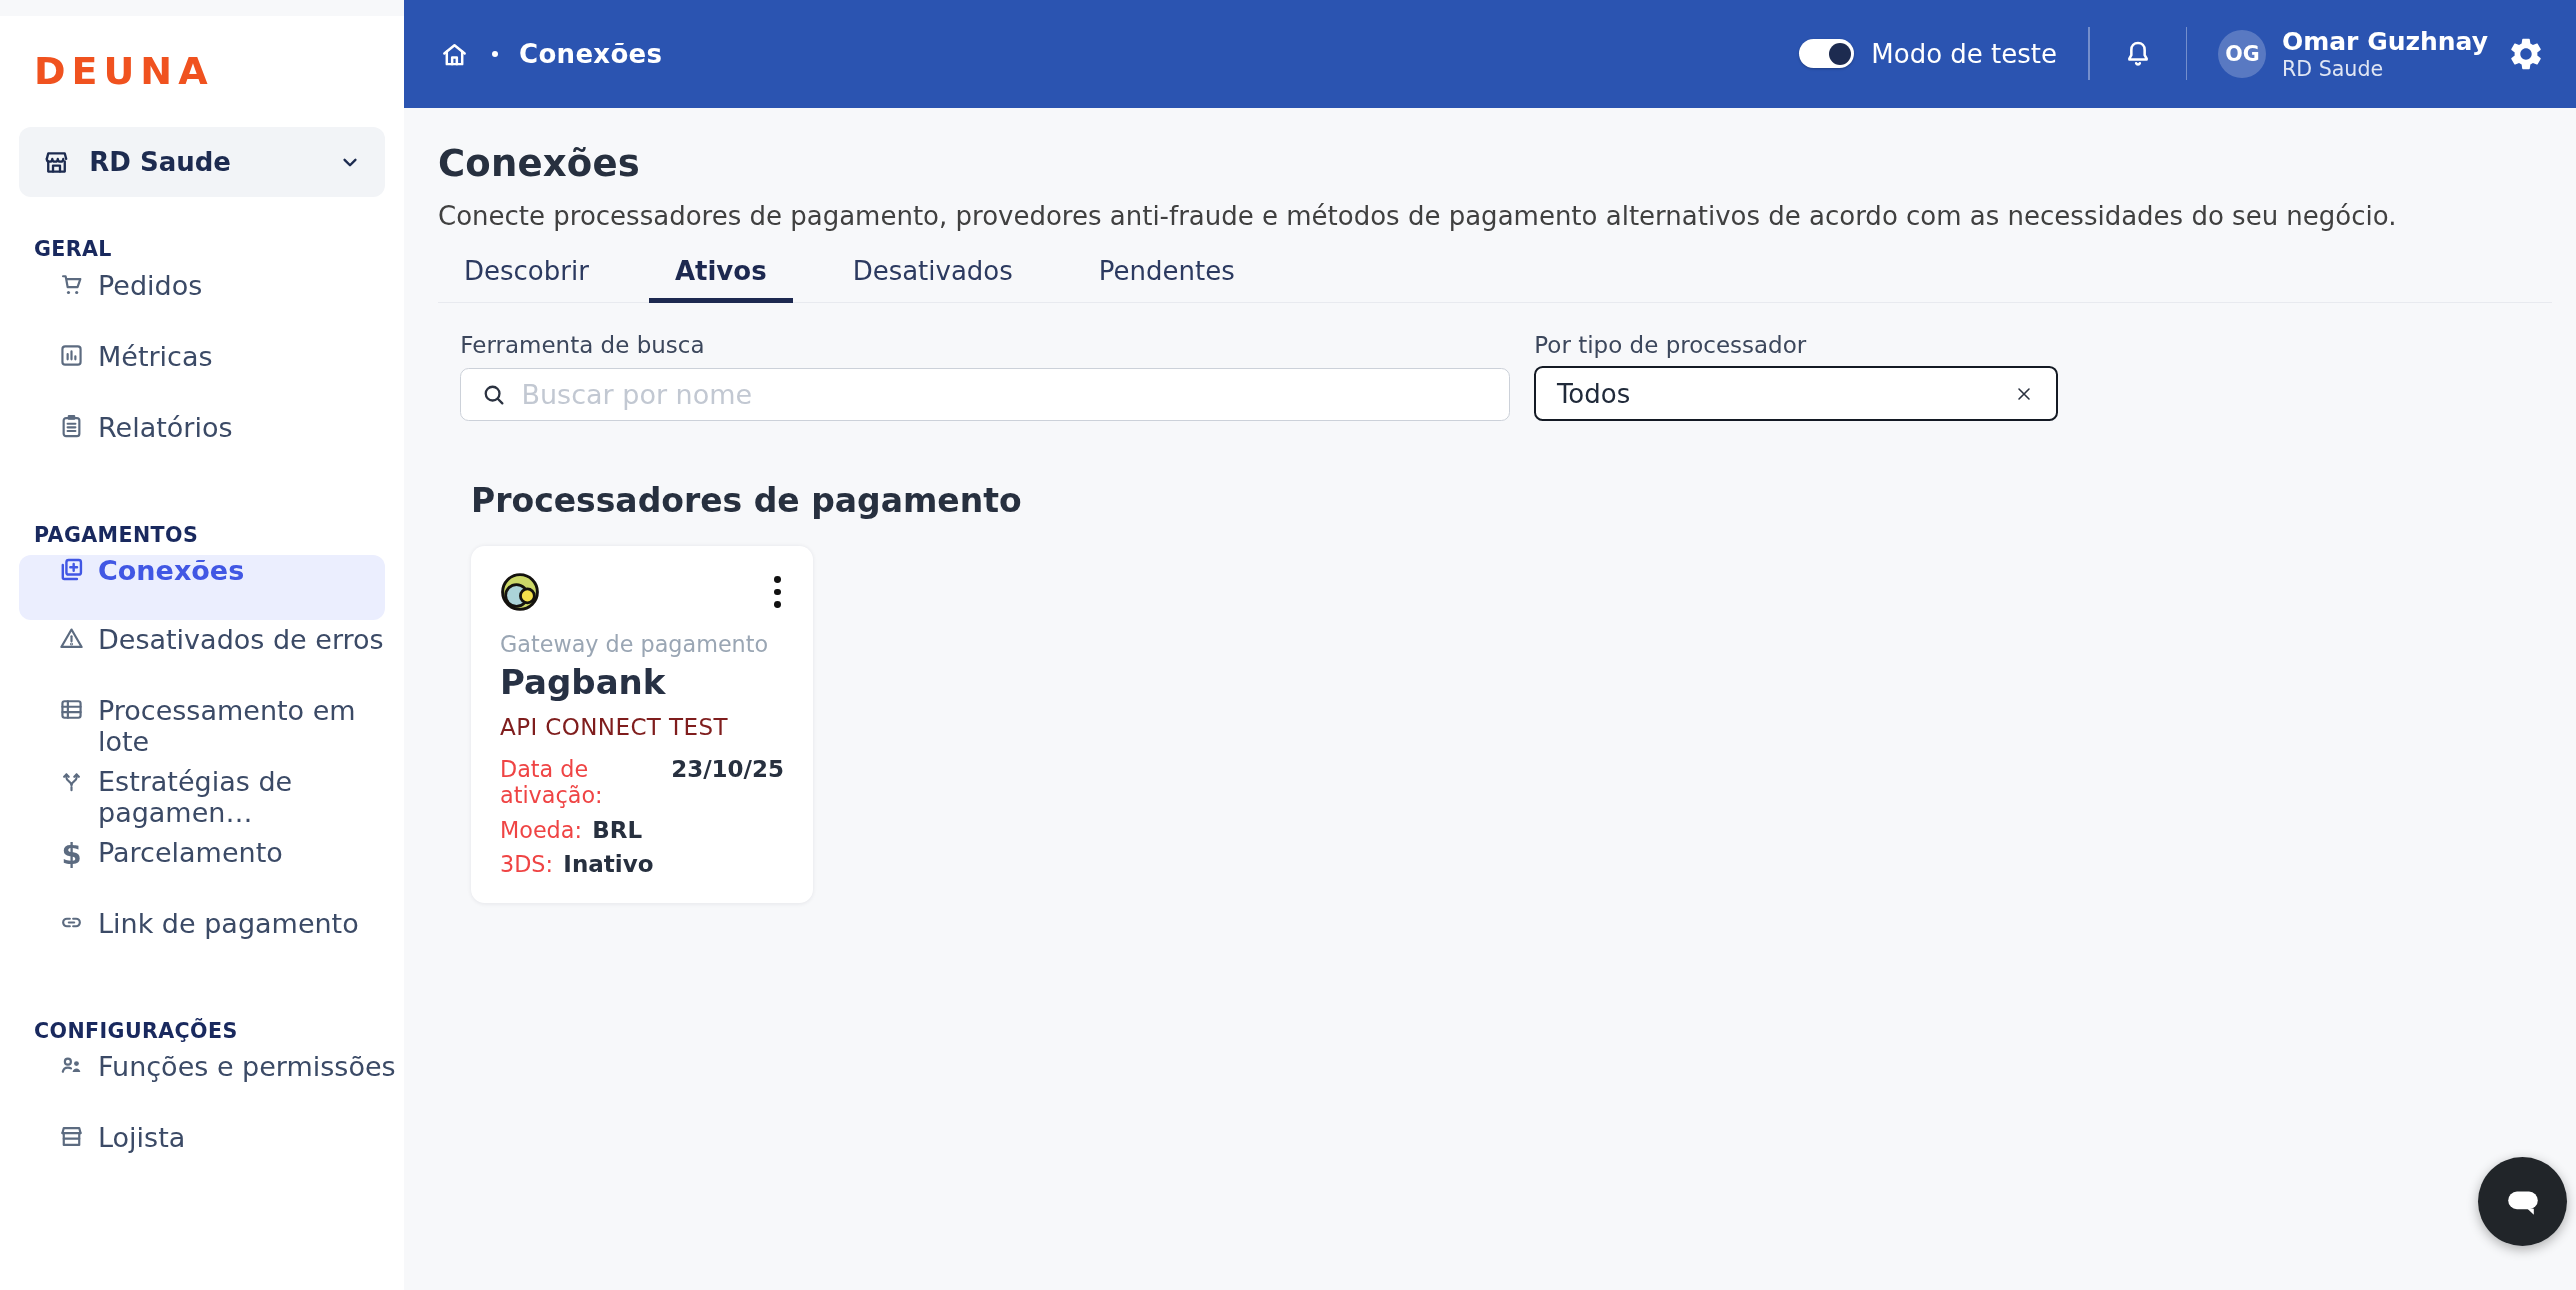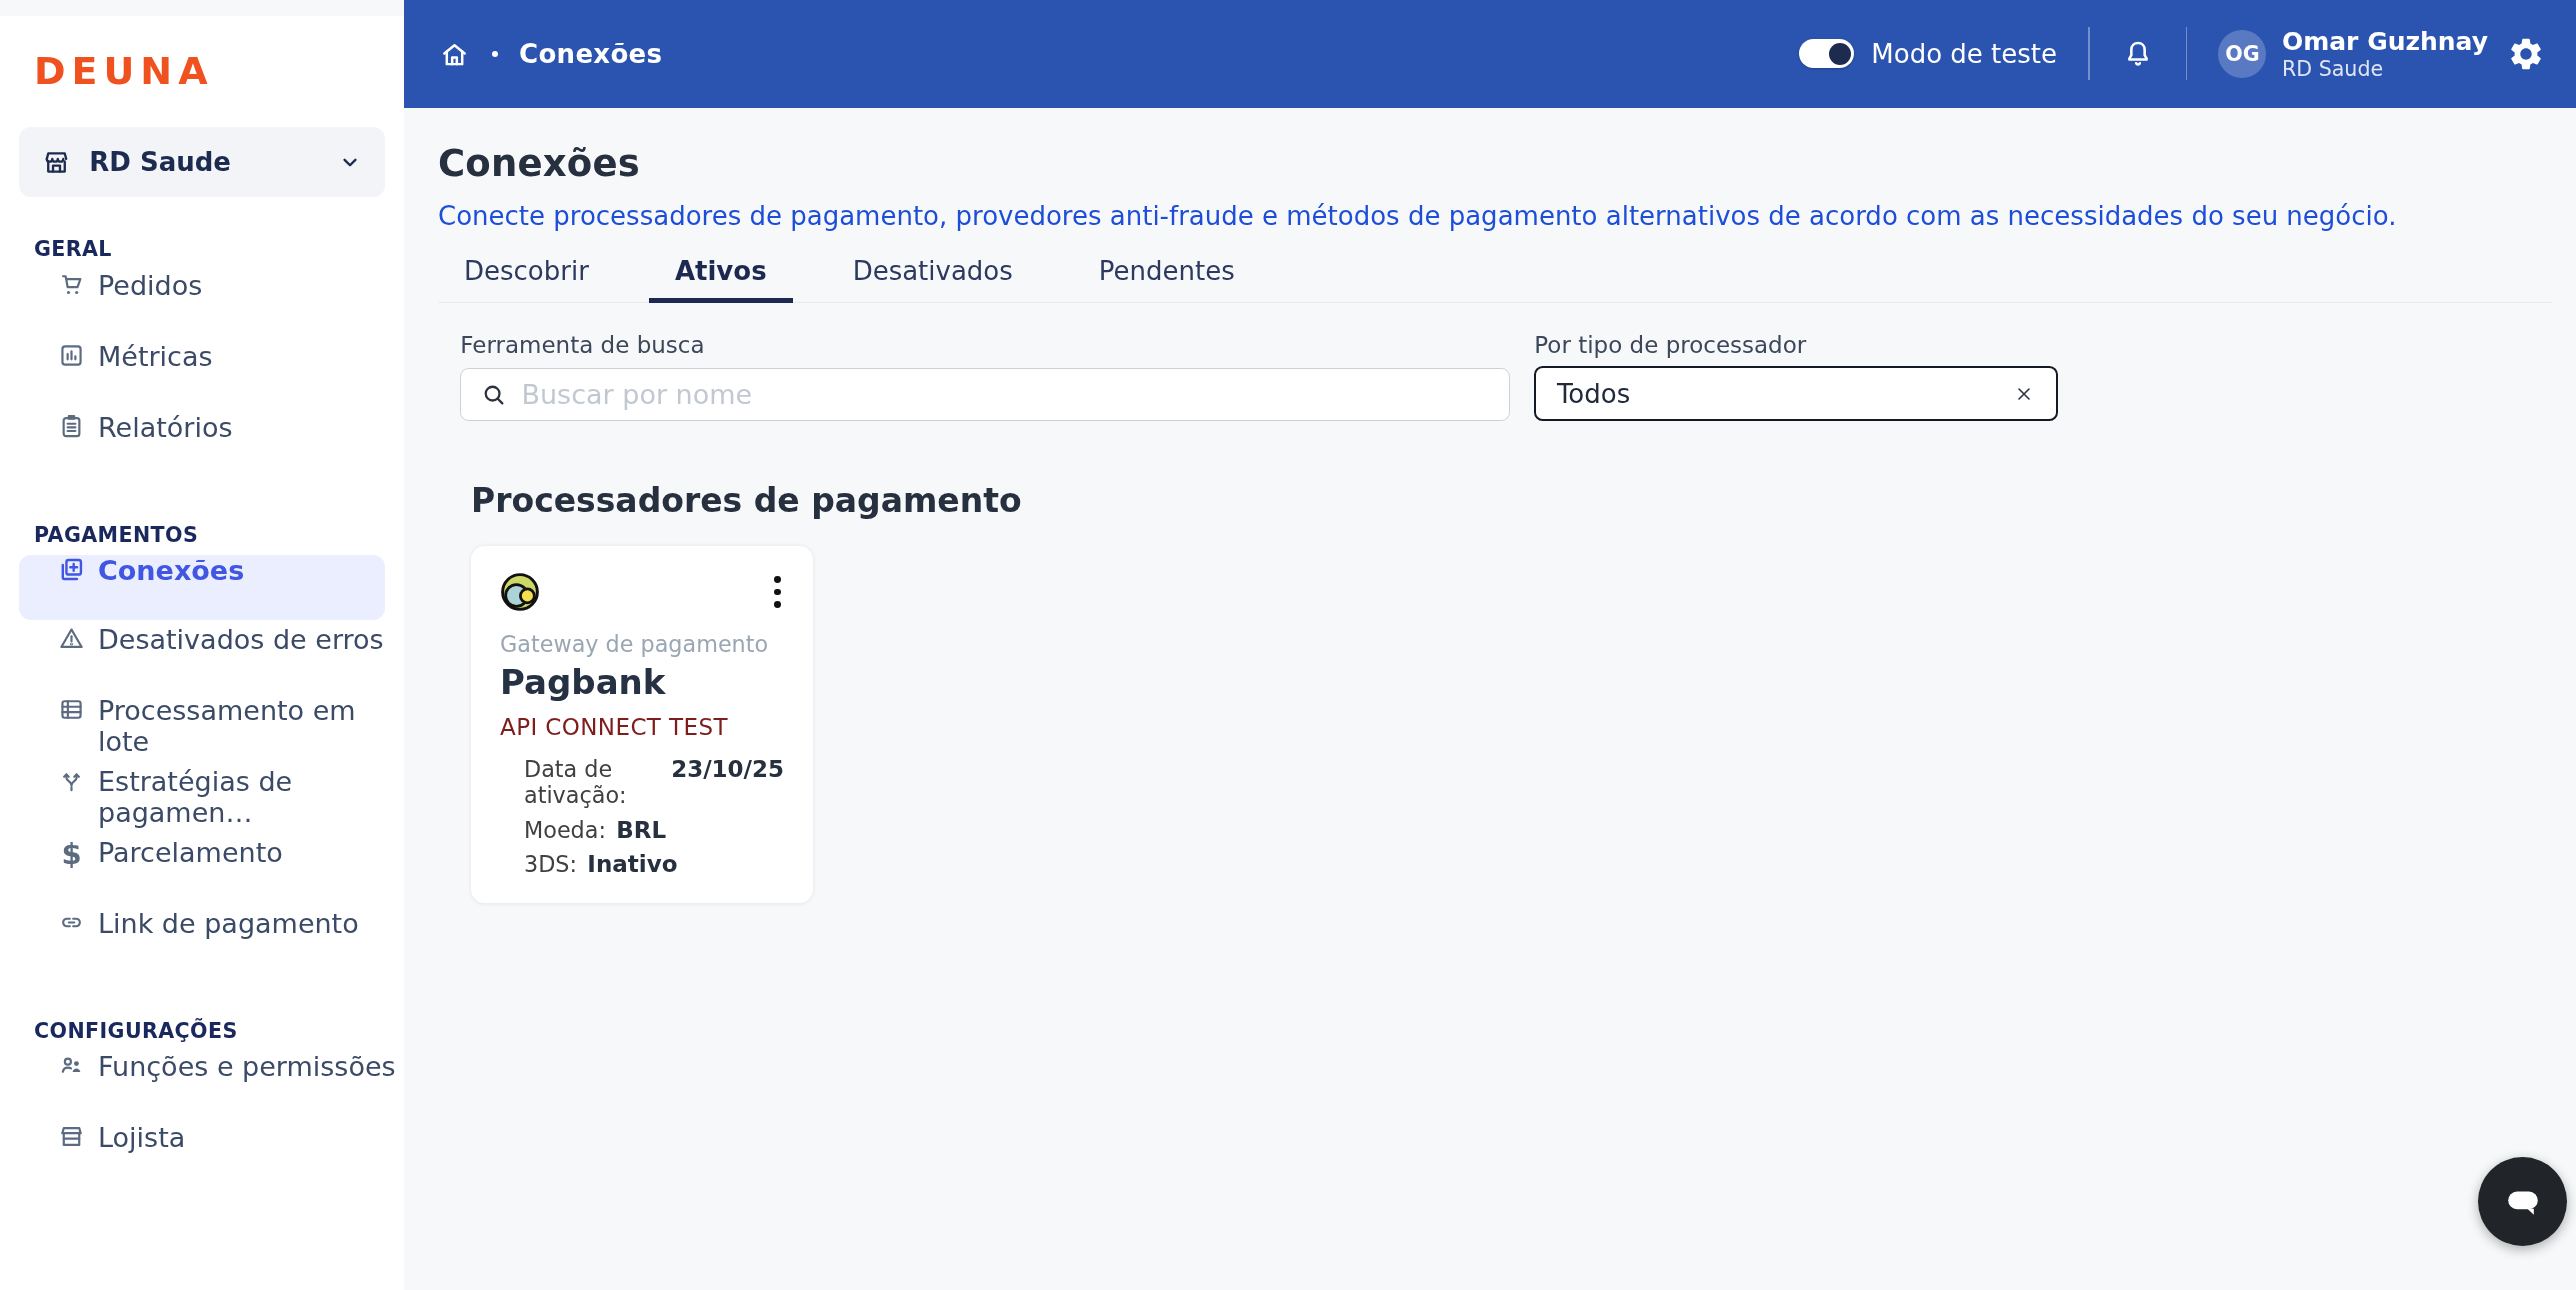--- a/index.html
+++ b/index.html
@@ -35,21 +35,21 @@
   .bell { width:34px; height:34px; color:#fff; cursor:pointer; }
   .avatar { width:48px; height:48px; border-radius:50%; background:rgba(255,255,255,.22); display:flex; align-items:center; justify-content:center; font-size:20.6px; font-weight:700; flex:none; }
   .user-block { margin-left:15.5px; line-height:1.25; }
   .user-name { font-size:25px; font-weight:600; }
   .user-merchant { font-size:20.6px; color:rgba(255,255,255,.85); }
   .gear { width:38px; height:38px; color:#fff; margin-left:19px; cursor:pointer; }
 
   
   .main { position:absolute; left:404px; right:0; top:108px; bottom:0; background:#f7f8fa; padding:34px 24px 0 34px; }
   h1.page-title { font-size:37px; font-weight:700; color:#27303f; letter-spacing:0.2px; }
-  .page-desc { margin-top:15.5px; font-size:26px; color:#1d4ed8; }
+  .page-desc { margin-top:15.5px; font-size:26px; color:#404040; }
   .tabs { display:flex; margin-top:24px; border-bottom:1.7px solid #e8eaef;gap:34px; }
   .tab { padding:1.7px 26px 15.5px; font-size:26px; color:#2c3a60; position:relative; cursor:pointer; }
   .tab.active { font-weight:700; color:#1d2950; }
   .tab.active::after { content:""; position:absolute; left:0; right:0; bottom:-1.7px; height:5.2px; background:#1d2950; }
 
   .filters { display:flex; margin:29px 0 0 22.3px; }
   .field-label { font-size:23px; color:#3c475c; }
   .search-group { width:1050px; }
   .search-box { margin-top:10.3px; height:53px; background:#fff; border:1.7px solid #ccd1d9; border-radius:8.6px; display:flex; align-items:center; padding:0 19px; gap:13.7px; }
   .search-box svg { width:27.5px; height:27.5px; color:#2b3240; flex:none; }
@@ -65,21 +65,21 @@
   .card { margin-top:26px; width:342px; min-height:306px; background:#fff; border-radius:13.7px; box-shadow:0 0.9px 4.3px rgba(20,30,50,.08); padding:26px 29px; }
   .card-head { display:flex; align-items:flex-start; }
   .card-logo { width:40px; height:40px; }
   .dots { margin-left:auto; display:flex; flex-direction:column; gap:6px; padding:3.4px; cursor:pointer; }
   .dots i { width:6.9px; height:6.9px; border-radius:50%; background:#111; }
   .card-cat { margin-top:19px; font-size:22.3px; color:#9aa6b4; }
   .card-name { margin-top:5.2px; font-size:34px; font-weight:600; color:#273144; }
   .card-sub { margin-top:12px; font-size:23px; color:#7f1d1d; letter-spacing:0.4px; }
   .card-fields { margin-top:15.5px; }
   .field-row { display:flex; align-items:baseline; margin-top:8.6px; }
-  .f-label { font-size:22.3px; color:#404040;margin-left:24px; }
+  .f-label { font-size:22.3px; color:#ef4444; }
   .f-value { font-size:23px; font-weight:600; color:#27303f; margin-left:10.3px; }
 
   .chat-fab { position:absolute; right:8.6px; bottom:45px; width:89px; height:89px; border-radius:50%; background:#212529; border:none; display:flex; align-items:center; justify-content:center; box-shadow:0 3.4px 12px rgba(0,0,0,.3); cursor:pointer; z-index:5; }
   .chat-fab svg { width:48px; height:48px; }
 
   svg.stroke { fill:none; stroke:currentColor; stroke-width:1.8; stroke-linecap:round; stroke-linejoin:round; }
 </style>
 </head>
 <body>
 

